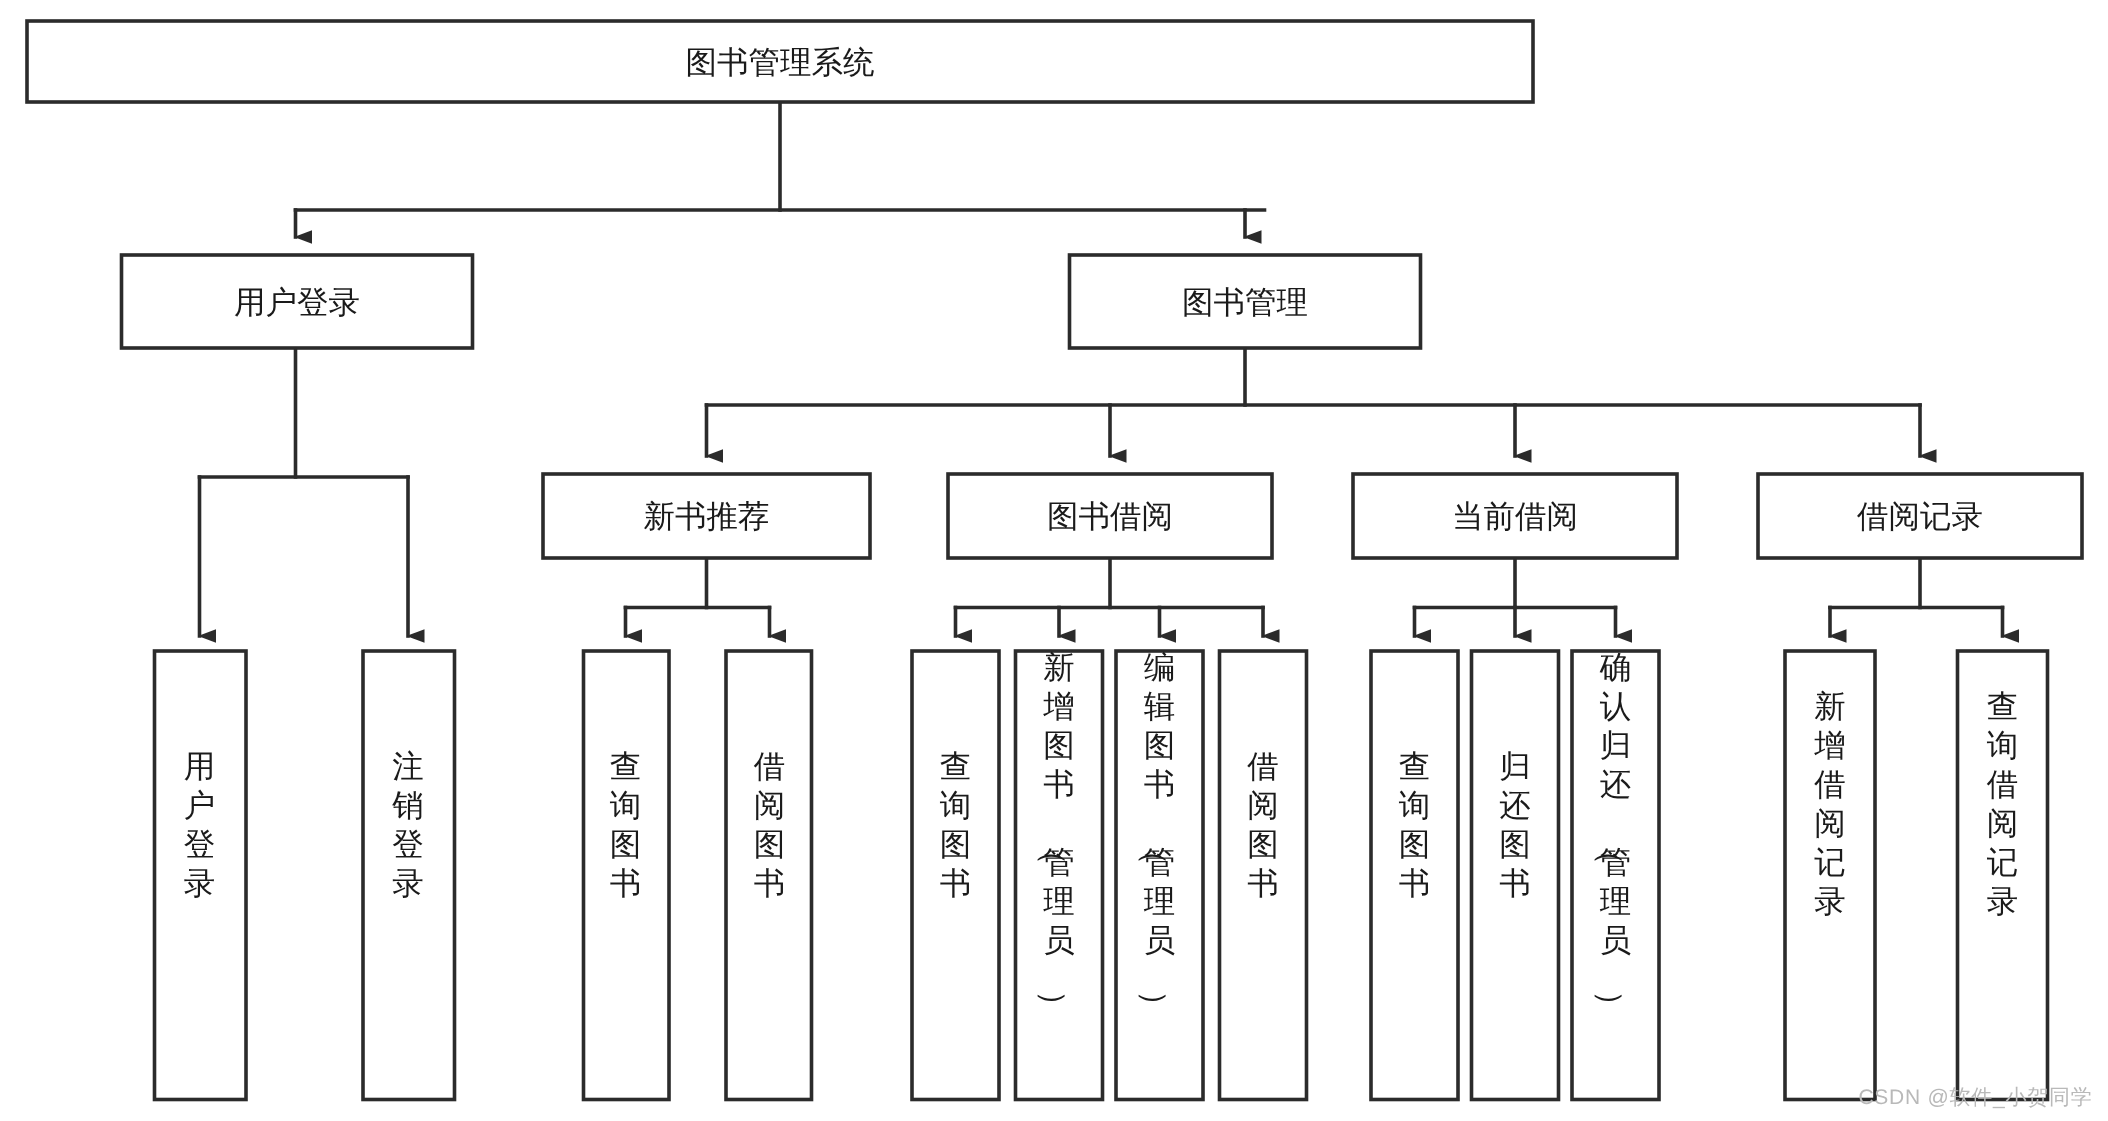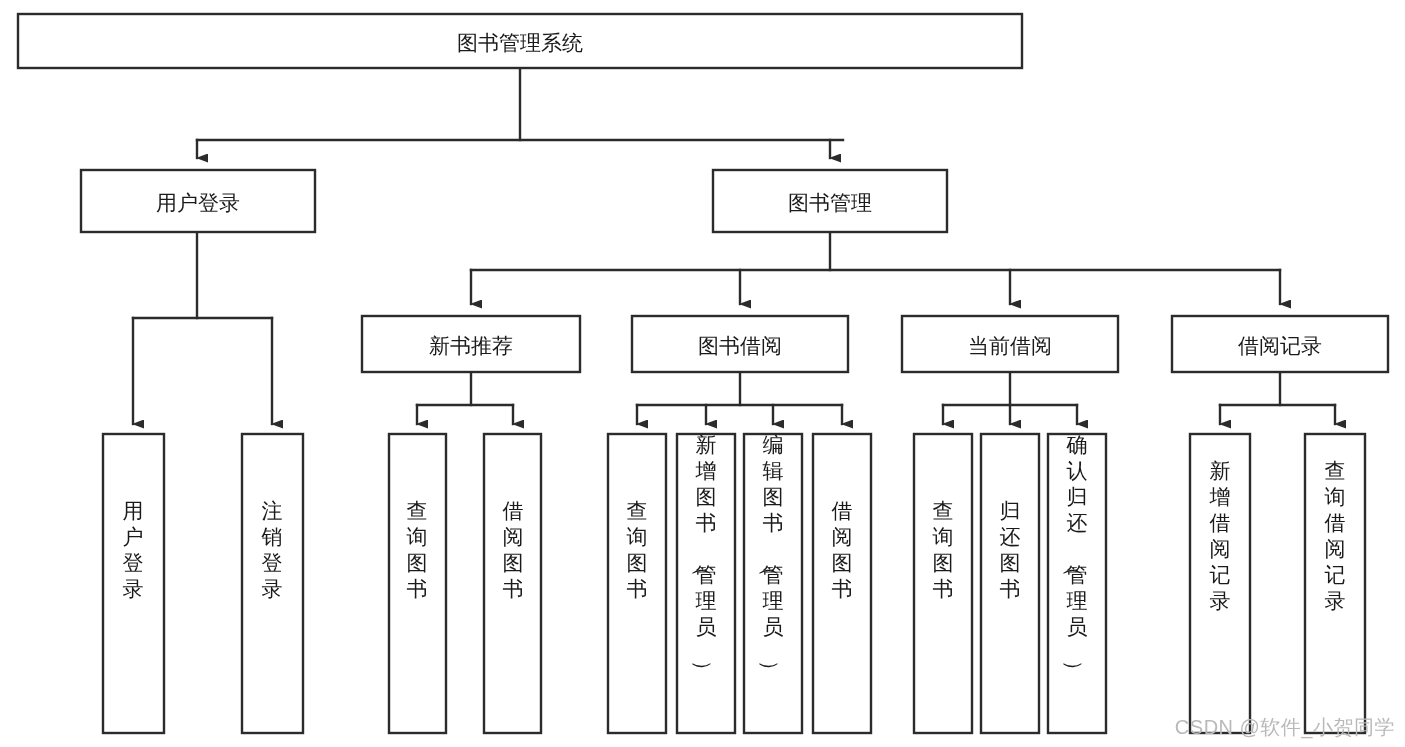--- a/index.html
+++ b/index.html
@@ -49,21 +49,21 @@
     font-family: "Liberation Sans", "DejaVu Sans", sans-serif;
     fill: #1a1a1a;
     font-size: 21px;
     text-anchor: middle;
   }
   .watermark {
     position: absolute;
     right: 10px;
     bottom: 6px;
     font-family: "Liberation Sans", "DejaVu Sans", sans-serif;
-    font-size: 20px;
+    font-size: 14px;
     color: #b9b9b9;
     letter-spacing: 0.5px;
     white-space: nowrap;
     user-select: none;
     pointer-events: none;
   }
 </style>
 </head>
 <body>
 

